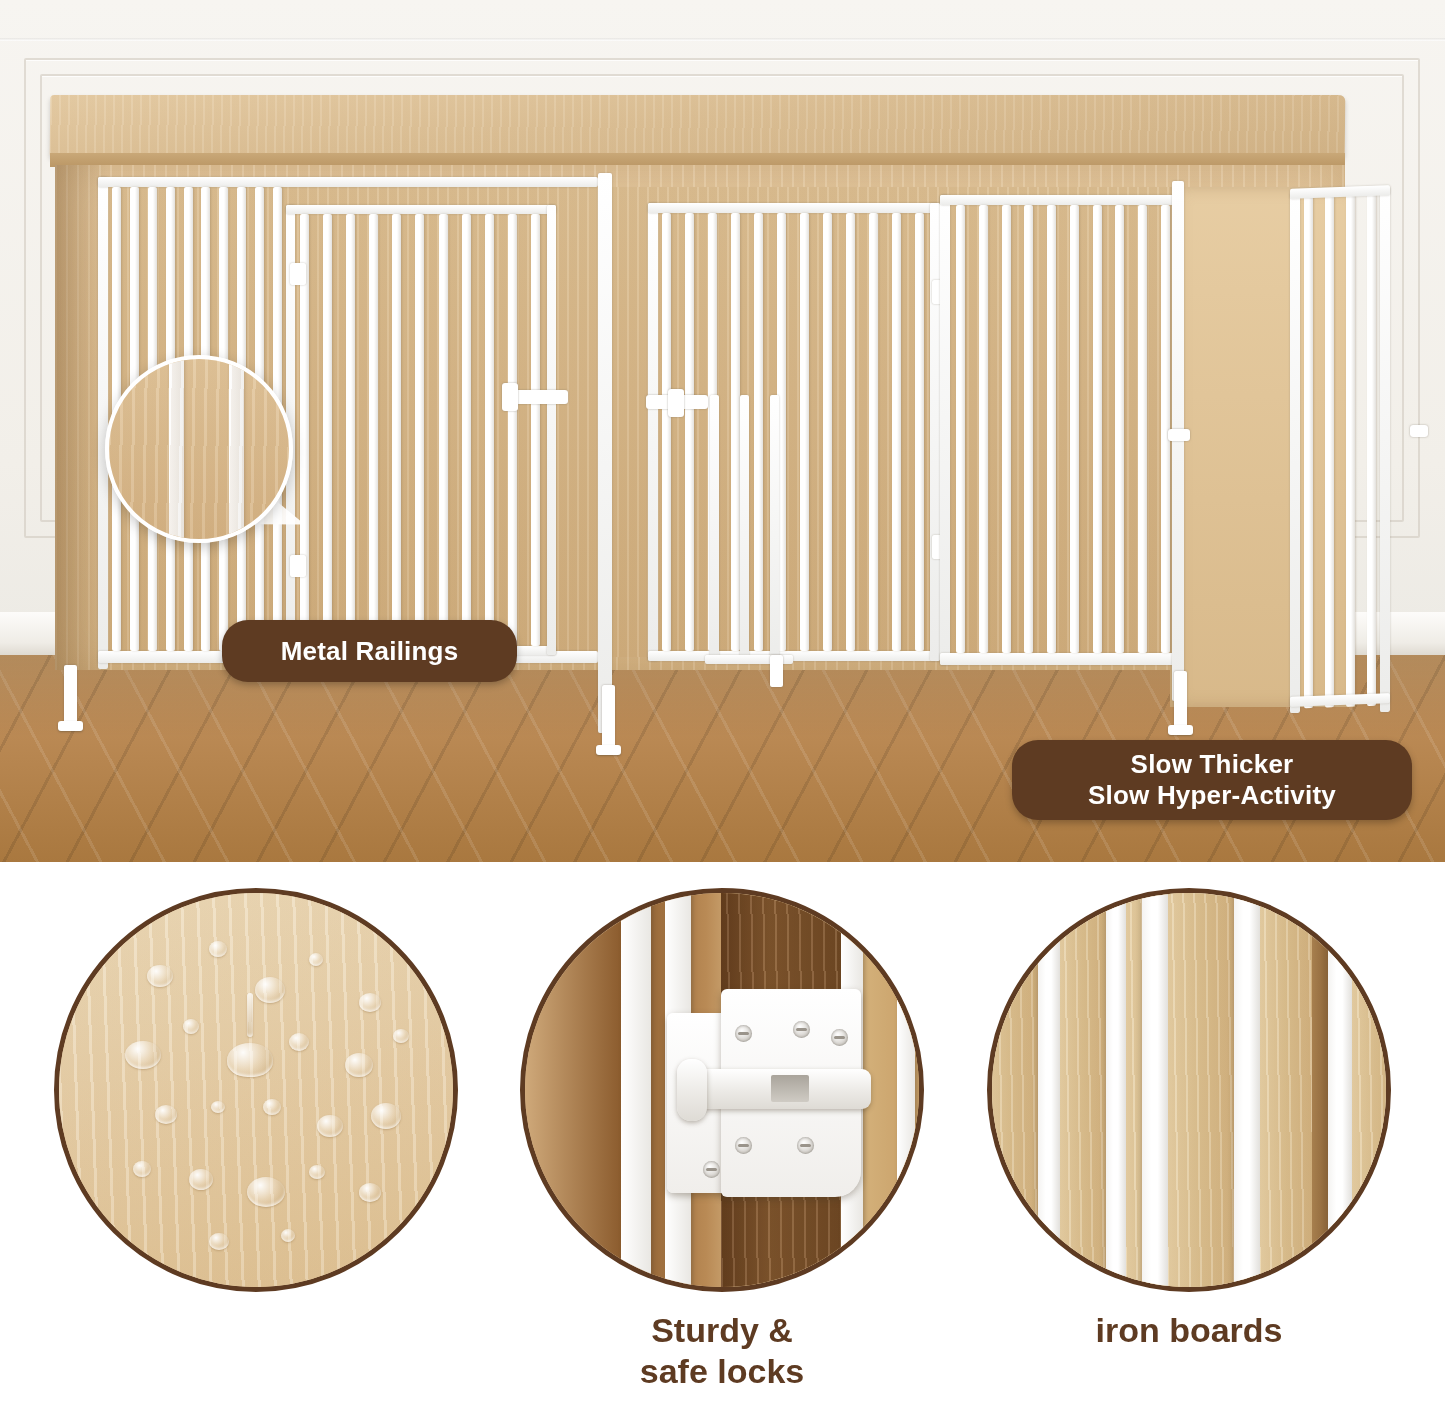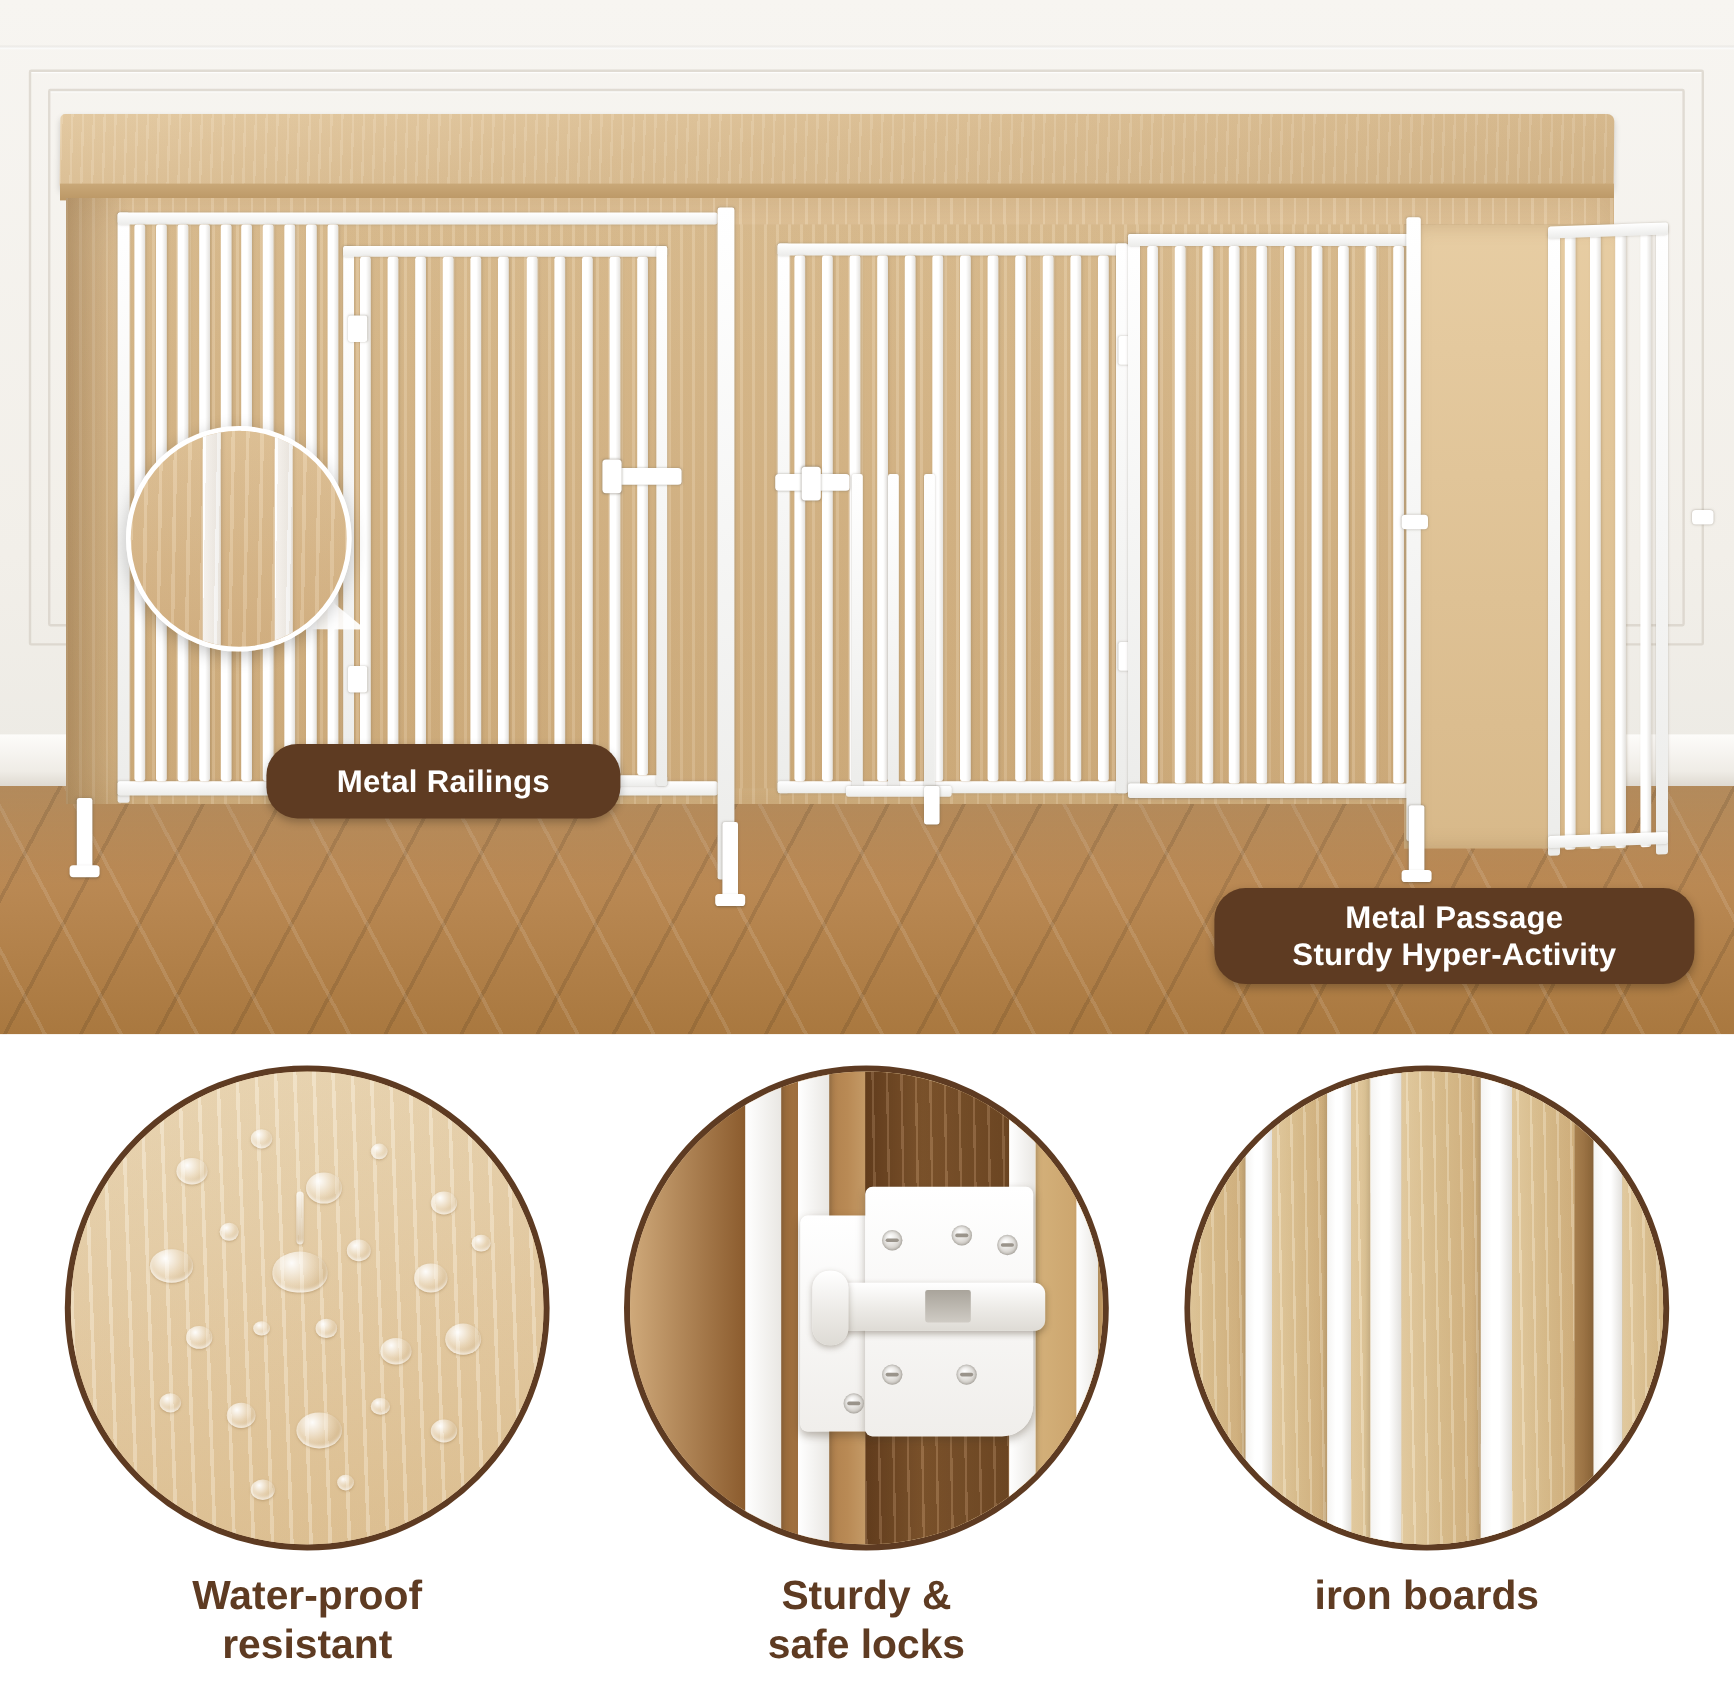--- a/index.html
+++ b/index.html
@@ -412,22 +412,22 @@
     <div class="magnifier">
       <div class="mag-bar" style="left:60px;"></div>
       <div class="mag-bar" style="left:120px;"></div>
     </div>
 
     <div class="pill" id="pill-metal">
       <span>Metal Railings</span>
     </div>
     <div class="pill" id="pill-slow">
       <div>
-        <div>Metal Passage</div>
-        <div>Sturdy Hyper-Activity</div>
+        <div>Slow Thicker</div>
+        <div>Slow Hyper-Activity</div>
       </div>
     </div>
   </div>
 
   <div class="features">
 
     <div class="feat" id="feat-1">
       <div class="circle">
         <div class="wood-1"></div>
         <div class="drop" style="left:88px; top:72px; width:26px; height:22px;"></div>
@@ -448,24 +448,20 @@
         <div class="drop" style="left:312px; top:210px; width:30px; height:26px;"></div>
         <div class="drop" style="left:74px; top:268px; width:18px; height:16px;"></div>
         <div class="drop" style="left:130px; top:276px; width:24px; height:21px;"></div>
         <div class="drop" style="left:188px; top:284px; width:38px; height:30px;"></div>
         <div class="drop" style="left:250px; top:272px; width:16px; height:14px;"></div>
         <div class="drop" style="left:300px; top:290px; width:22px; height:19px;"></div>
         <div class="drop" style="left:150px; top:340px; width:20px; height:17px;"></div>
         <div class="drop" style="left:222px; top:336px; width:14px; height:13px;"></div>
         <div class="drop" style="left:188px; top:100px; width:6px; height:44px; border-radius:4px; background:linear-gradient(180deg,rgba(255,255,255,.7),rgba(180,150,105,.35));"></div>
       </div>
-      <div class="feat-label">
-        <div>Water-proof</div>
-        <div>resistant</div>
-      </div>
     </div>
 
     <div class="feat" id="feat-2">
       <div class="circle">
         <div class="c2-bg"></div>
         <div class="c2-wood-dark"></div>
         <div class="c2-wood-right"></div>
         <div class="c2-bar" style="left:96px; top:-10px; width:30px; height:430px;"></div>
         <div class="c2-bar" style="left:140px; top:-10px; width:26px; height:430px;"></div>
         <div class="c2-bar" style="left:316px; top:-10px; width:22px; height:430px;"></div>

